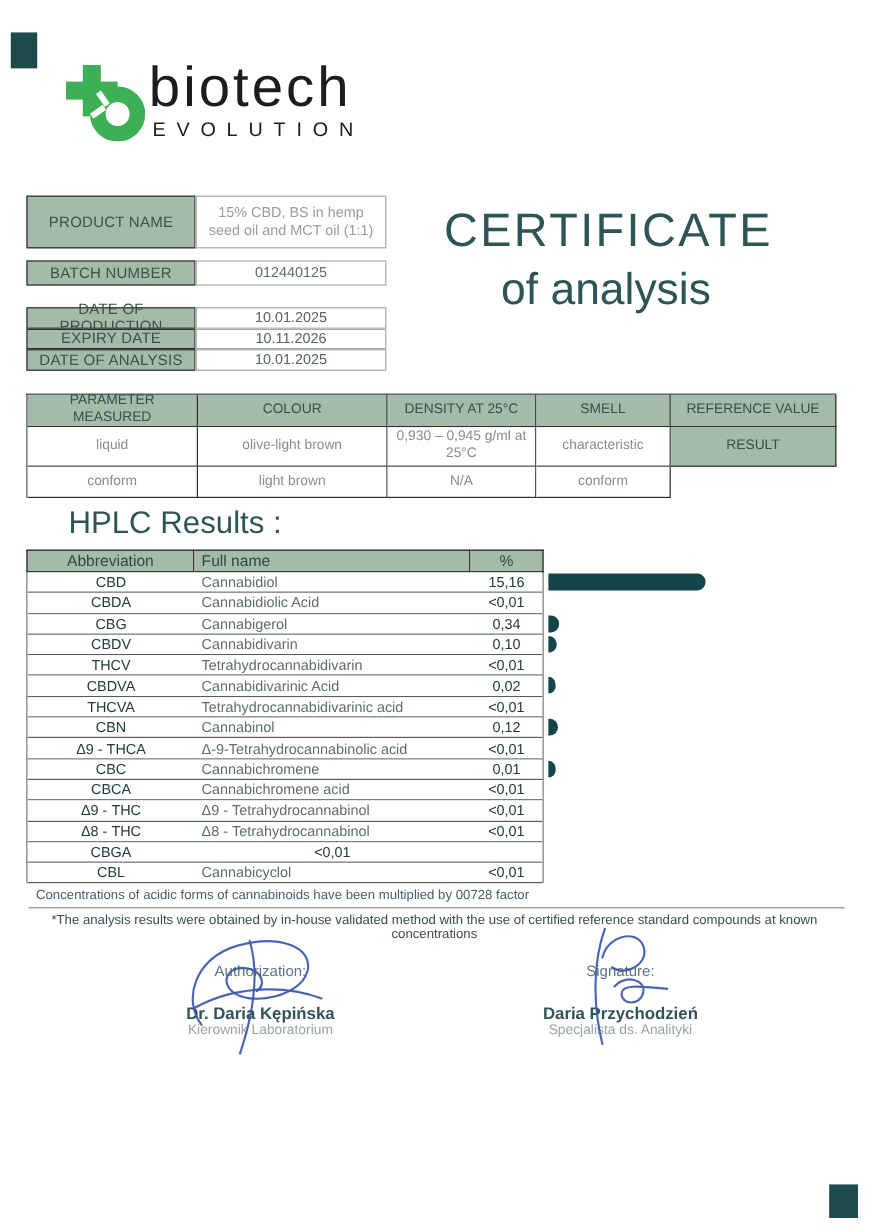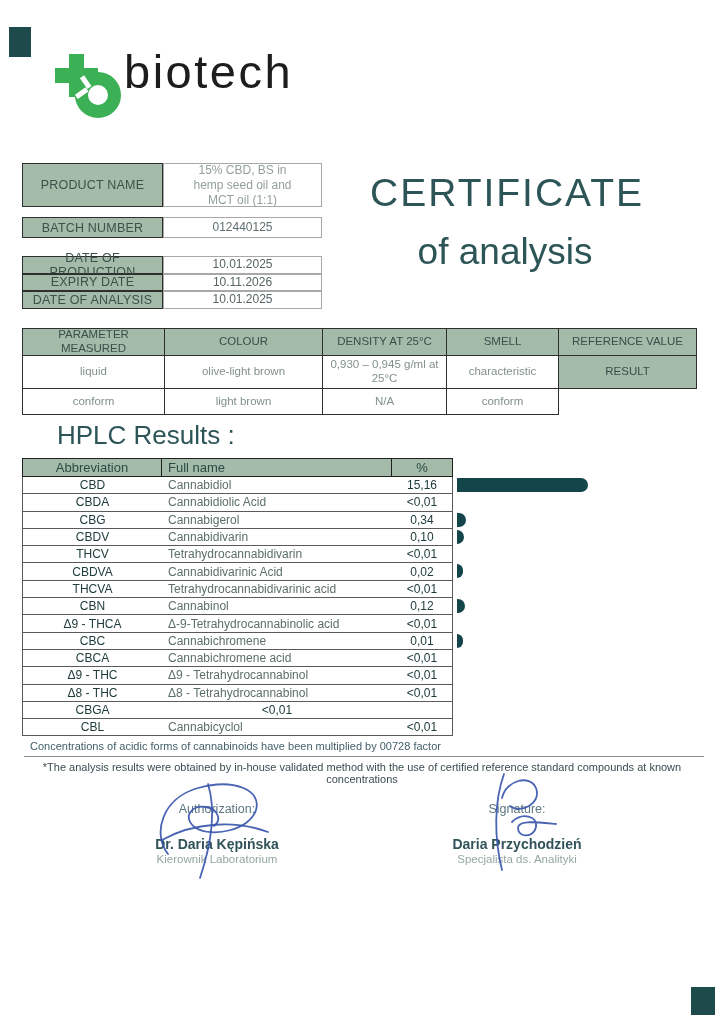--- a/index.html
+++ b/index.html
@@ -19,27 +19,27 @@
 
   
   .logo{position:absolute;left:55px;top:50px;width:280px;height:80px}
   .logo svg{position:absolute;left:0;top:4px}
   .brand{position:absolute;left:69px;top:-6px;font-size:47px;letter-spacing:2.5px;color:#1d1d1b;font-weight:500}
   .brand-sub{position:absolute;left:72px;top:49px;font-size:16.5px;letter-spacing:9px;color:#1d1d1b;font-weight:400}
 
   
   .doc-title{position:absolute;left:370px;top:171px;width:270px;text-align:center;color:var(--teal)}
   .doc-title .t1{font-size:39px;font-weight:300;letter-spacing:2px}
-  .doc-title .t2{font-size:37px;font-weight:300;margin-top:16px}
+  .doc-title .t2{font-size:37px;font-weight:300;margin-top:5px}
 
   
   .itable{position:absolute;display:grid;grid-template-columns:141px 159px}
   .icell{display:flex;align-items:center;justify-content:center;text-align:center}
   .ilbl{background:var(--sage);border:1px solid #2e2e2e;color:#3c5148;font-size:12.5px;letter-spacing:.2px}
-  .ival{background:#fff;border:1px solid #a8a8a8;font-size:12px;color:#7d8b89;line-height:1.25;padding:1px 21px}
+  .ival{background:#fff;border:1px solid #a8a8a8;font-size:12px;color:#7d8b89;line-height:1.25;padding:1px 4px}
   .itable.product{left:22px;top:163px;grid-auto-rows:44px}
   .itable.product .ival{color:#93a09d}
   .itable.batch{left:22px;top:217px;grid-auto-rows:21px}
   .itable.batch .ival{color:#5f6e6e}
   .itable.dates{left:22px;top:256px;grid-auto-rows:17.6px}
   .itable.dates .ival{color:#566464}
 
   
   .ptable{position:absolute;left:22px;top:328px;display:grid;
           grid-template-columns:142px 158px 124px 112px 138px;
@@ -92,20 +92,21 @@
 
   <div class="logo">
     <svg width="66" height="64" viewBox="0 0 66 64">
       <rect x="14" y="0" width="15" height="43" fill="#3cb054"></rect>
       <rect x="0" y="14" width="43" height="15" fill="#3cb054"></rect>
       <circle cx="43" cy="41" r="16.5" fill="none" stroke="#3cb054" stroke-width="13"></circle>
       <rect x="28" y="22" width="5" height="13" fill="#ffffff" transform="rotate(-35 30 28)"></rect>
       <rect x="20" y="37" width="13" height="5" fill="#ffffff" transform="rotate(-35 26 39)"></rect>
     </svg>
     <div class="brand">biotech</div>
+    <div class="brand-sub">EVOLUTION</div>
   </div>
 
   <div class="doc-title">
     <div class="t1">CERTIFICATE</div>
     <div class="t2">of analysis</div>
   </div>
 
   <div class="itable product">
     <div class="icell ilbl">PRODUCT NAME</div>
     <div class="icell ival">15% CBD, BS in hemp seed oil and MCT oil (1:1)</div>

